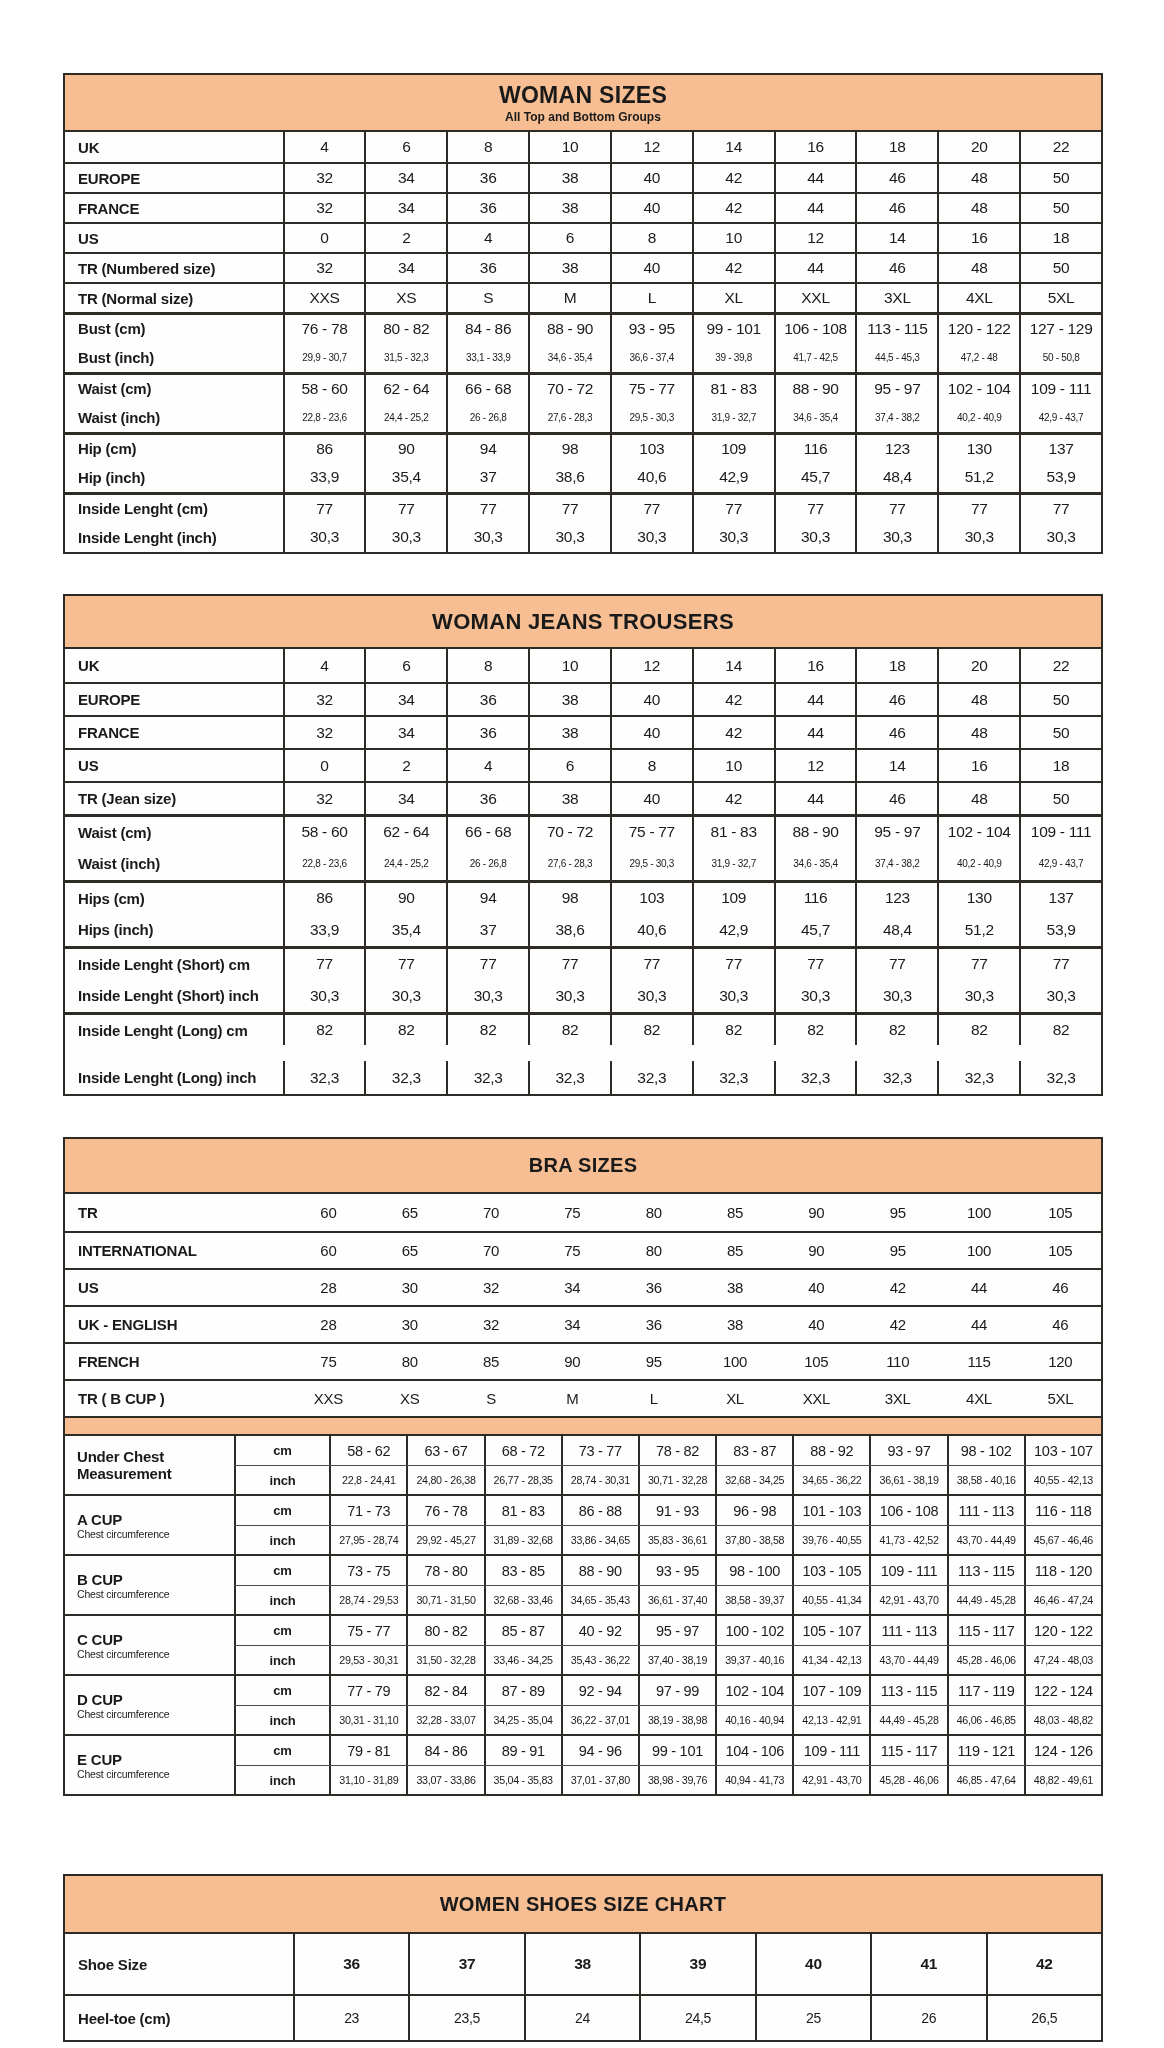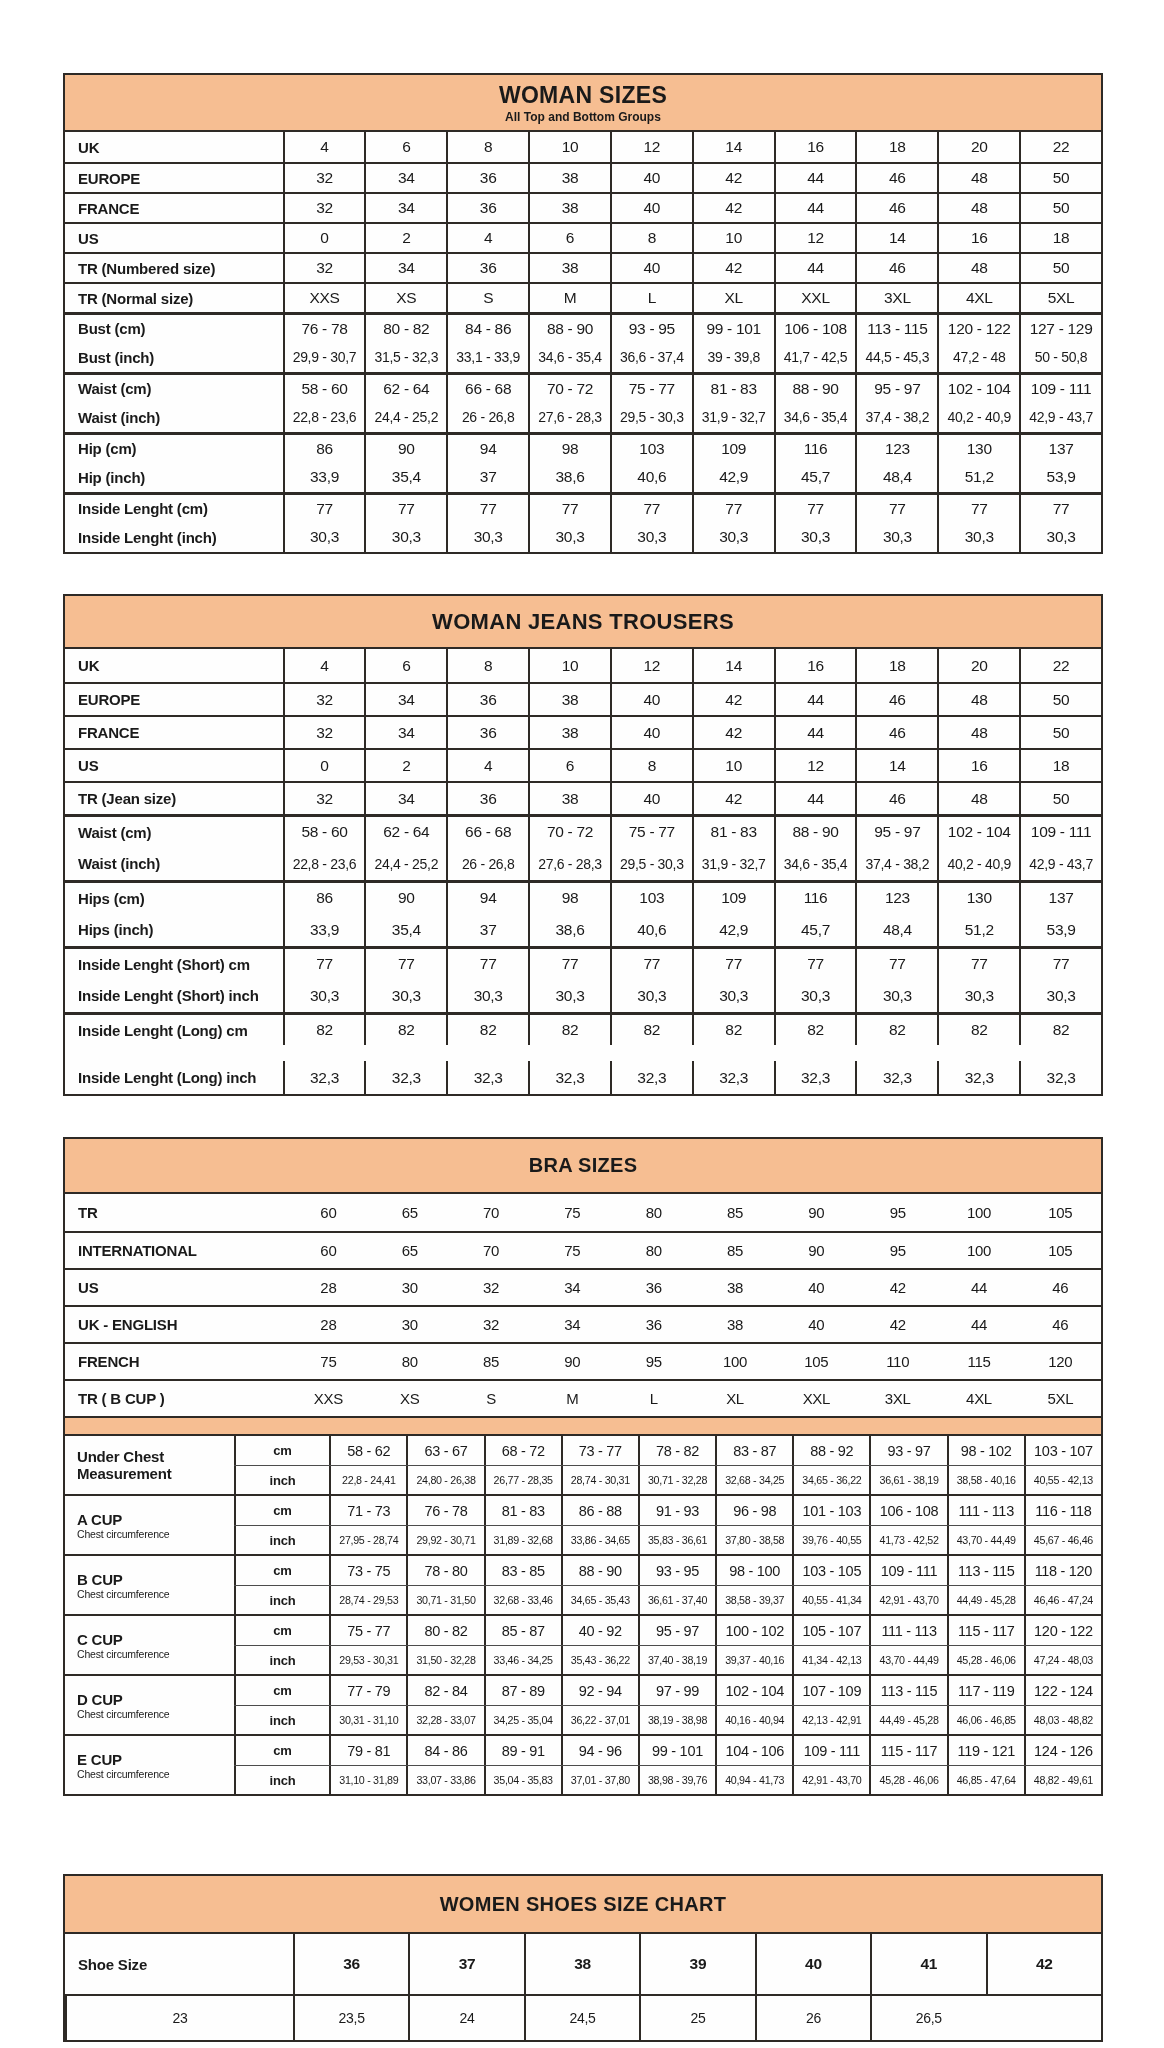--- a/index.html
+++ b/index.html
@@ -29,21 +29,21 @@
   .trow.nosep{border-top:none;}
   .trow.heavy{border-top:3px solid #2e2a26;}
   .trow .lab{
     display:flex;align-items:center;padding-left:13px;
     font-weight:bold;font-size:15px;letter-spacing:-.2px;white-space:nowrap;
   }
   .trow .val{
     display:flex;align-items:center;justify-content:center;
     font-size:15.5px;letter-spacing:-.3px;white-space:nowrap;
   }
-  .trow.small .val{font-size:14px;}
+  .trow.small .val{font-size:10px;}
   .trow.boldvals .val{font-weight:bold;}
   .vl .val{border-left:2px solid #2e2a26;box-sizing:border-box;}
   
   #t1 .band{height:57px;} #t1 .band .t-main{font-size:23px;}
   #t1 .trow{height:30px;}
   #t2 .band{height:53px;} #t2 .band .t-main{font-size:22px;}
   #t2 .trow{height:33px;}
   #t3 .band{height:55px;} #t3 .band .t-main{font-size:20px;}
   #t3 .trow{height:37px;border-top:2.5px solid #2e2a26;}
   #t3 .trow.nosep{border-top:none;}
@@ -596,21 +596,21 @@
               <div class="cval">91 - 93</div>
               <div class="cval">96 - 98</div>
               <div class="cval">101 - 103</div>
               <div class="cval">106 - 108</div>
               <div class="cval">111 - 113</div>
               <div class="cval">116 - 118</div>
             </div>
             <div class="crow small">
               <div class="unit">inch</div>
               <div class="cval">27,95 - 28,74</div>
-              <div class="cval">29,92 - 30,71</div>
+              <div class="cval">29,92 - 45,27</div>
               <div class="cval">31,89 - 32,68</div>
               <div class="cval">33,86 - 34,65</div>
               <div class="cval">35,83 - 36,61</div>
               <div class="cval">37,80 - 38,58</div>
               <div class="cval">39,76 - 40,55</div>
               <div class="cval">41,73 - 42,52</div>
               <div class="cval">43,70 - 44,49</div>
               <div class="cval">45,67 - 46,46</div>
             </div>
           </div>
@@ -765,20 +765,21 @@
           <div class="lab">Shoe Size</div>
           <div class="val">36</div>
           <div class="val">37</div>
           <div class="val">38</div>
           <div class="val">39</div>
           <div class="val">40</div>
           <div class="val">41</div>
           <div class="val">42</div>
         </div>
         <div class="trow vl small" style="grid-template-columns: 22% repeat(7, 1fr);">
+          <div class="lab">Heel-toe (cm)</div>
           <div class="val">23</div>
           <div class="val">23,5</div>
           <div class="val">24</div>
           <div class="val">24,5</div>
           <div class="val">25</div>
           <div class="val">26</div>
           <div class="val">26,5</div>
         </div>
       </div>
   </section>

